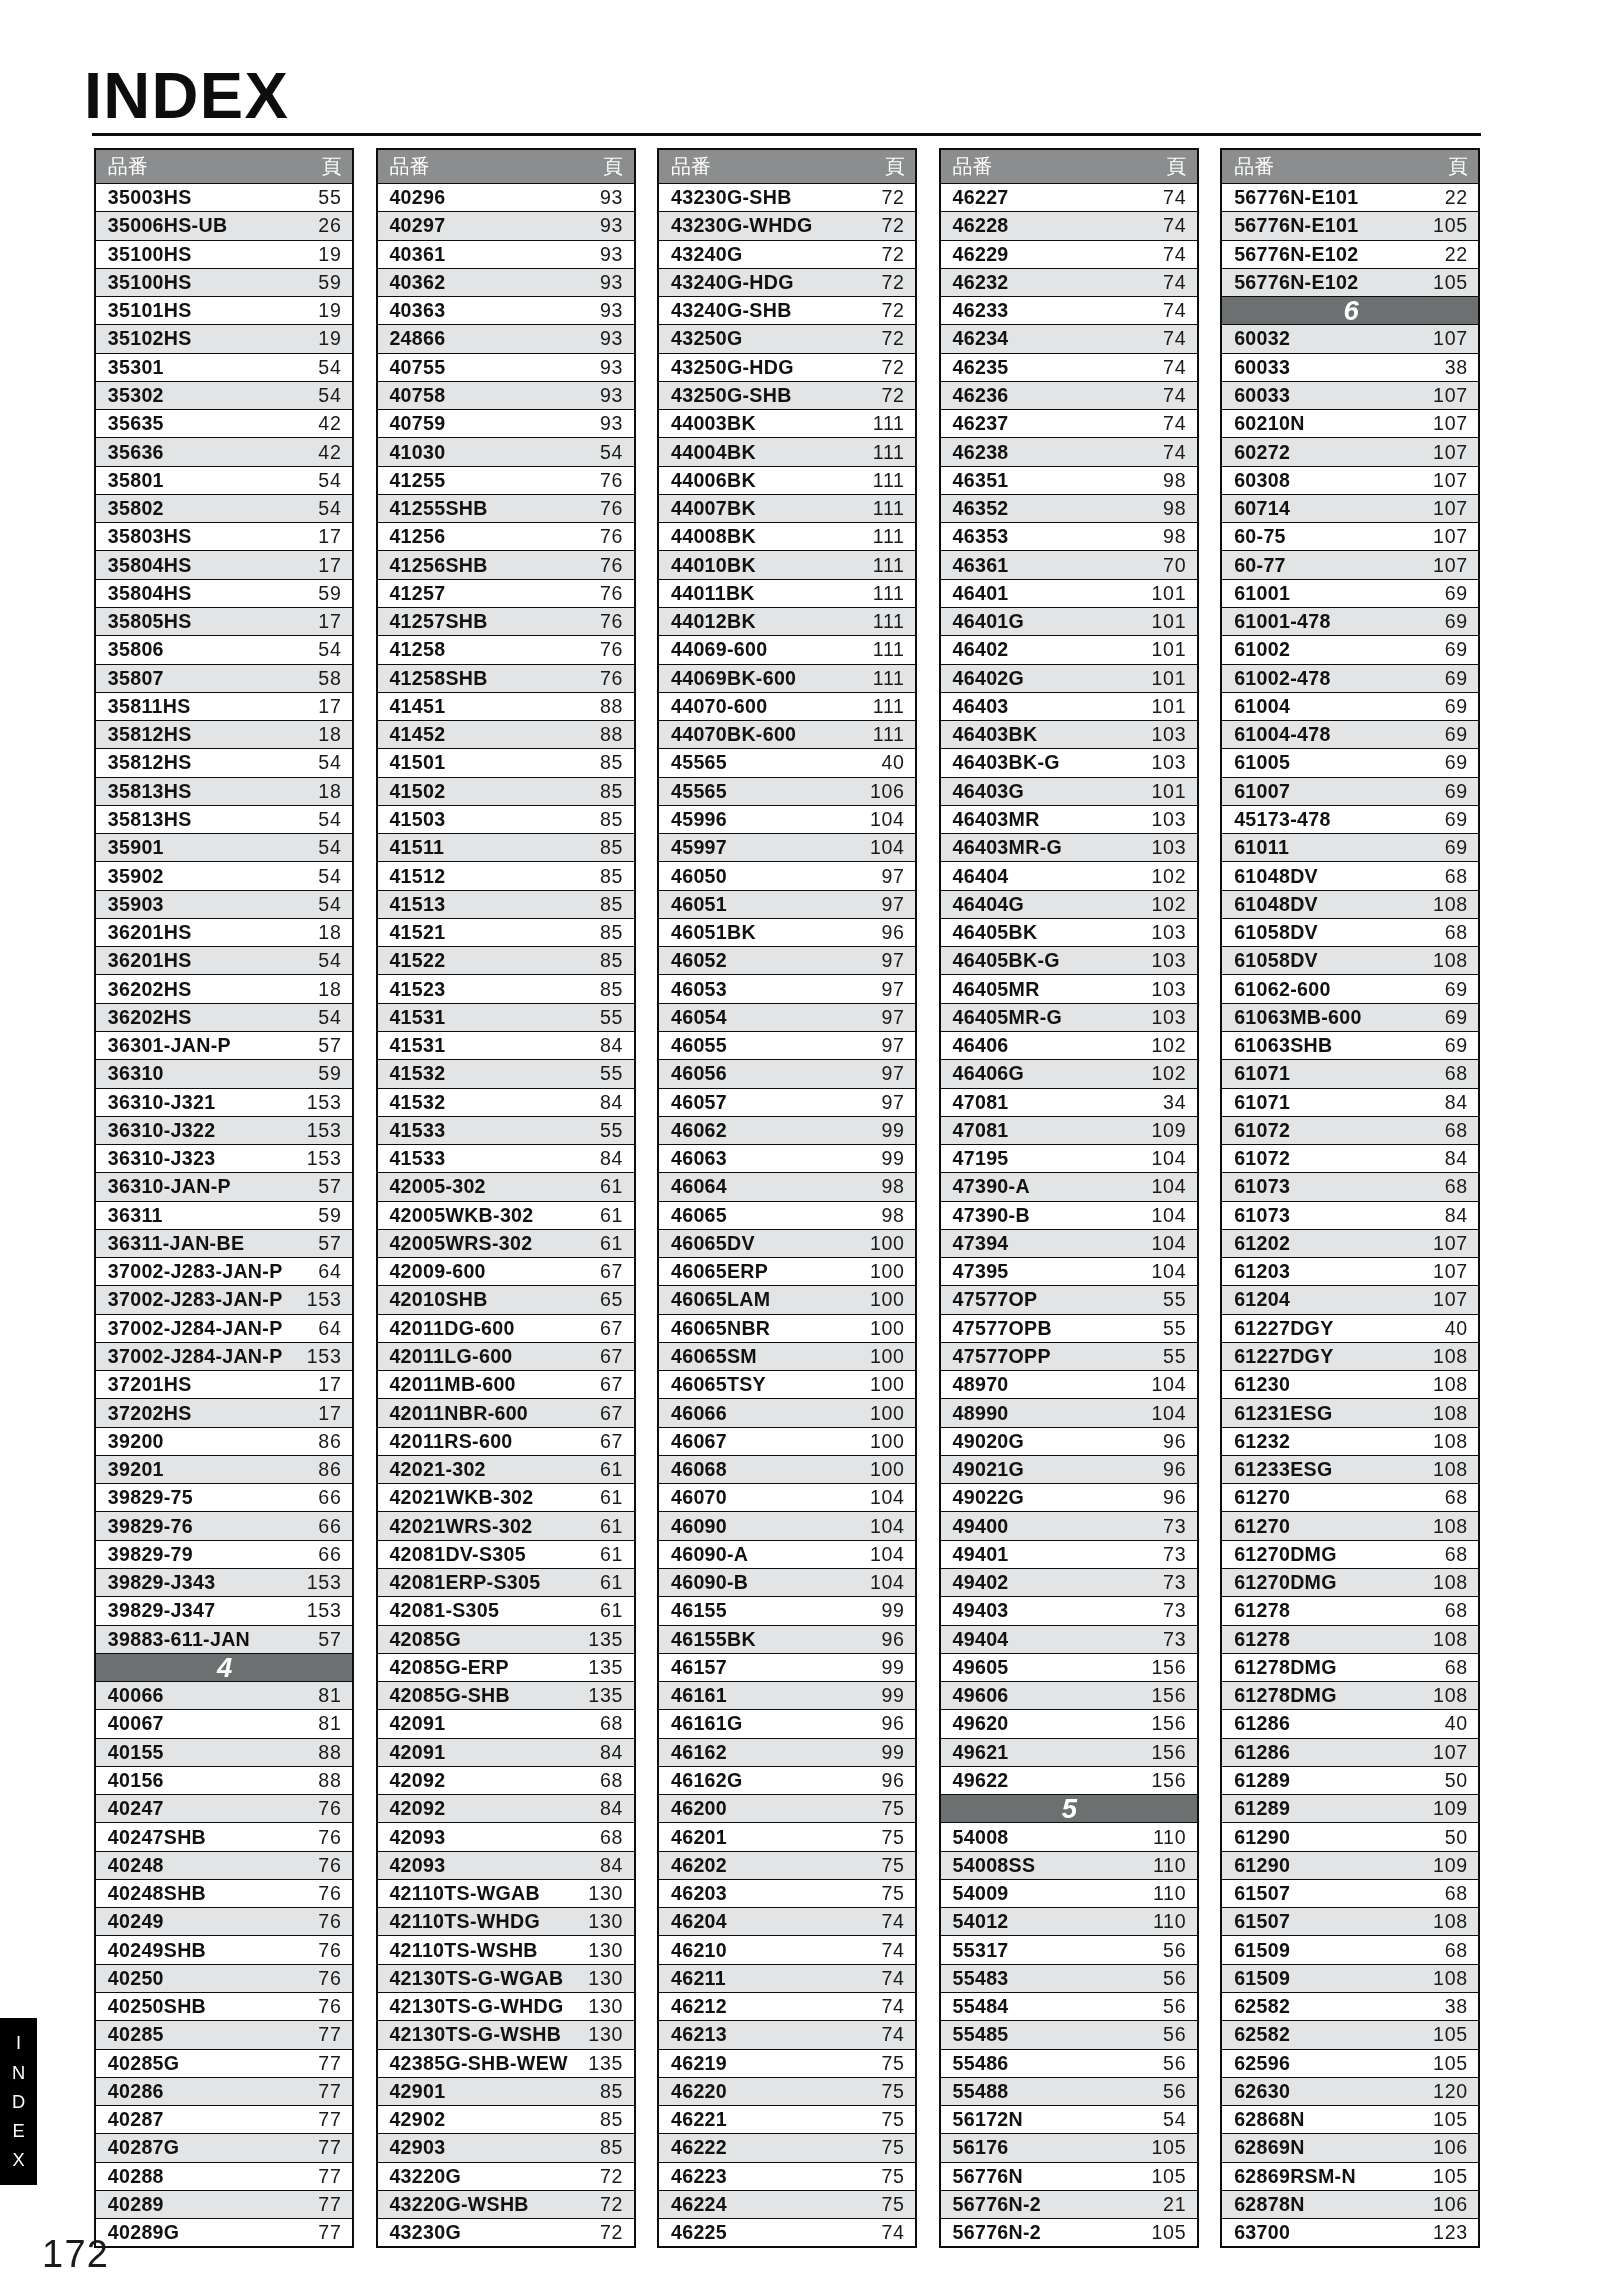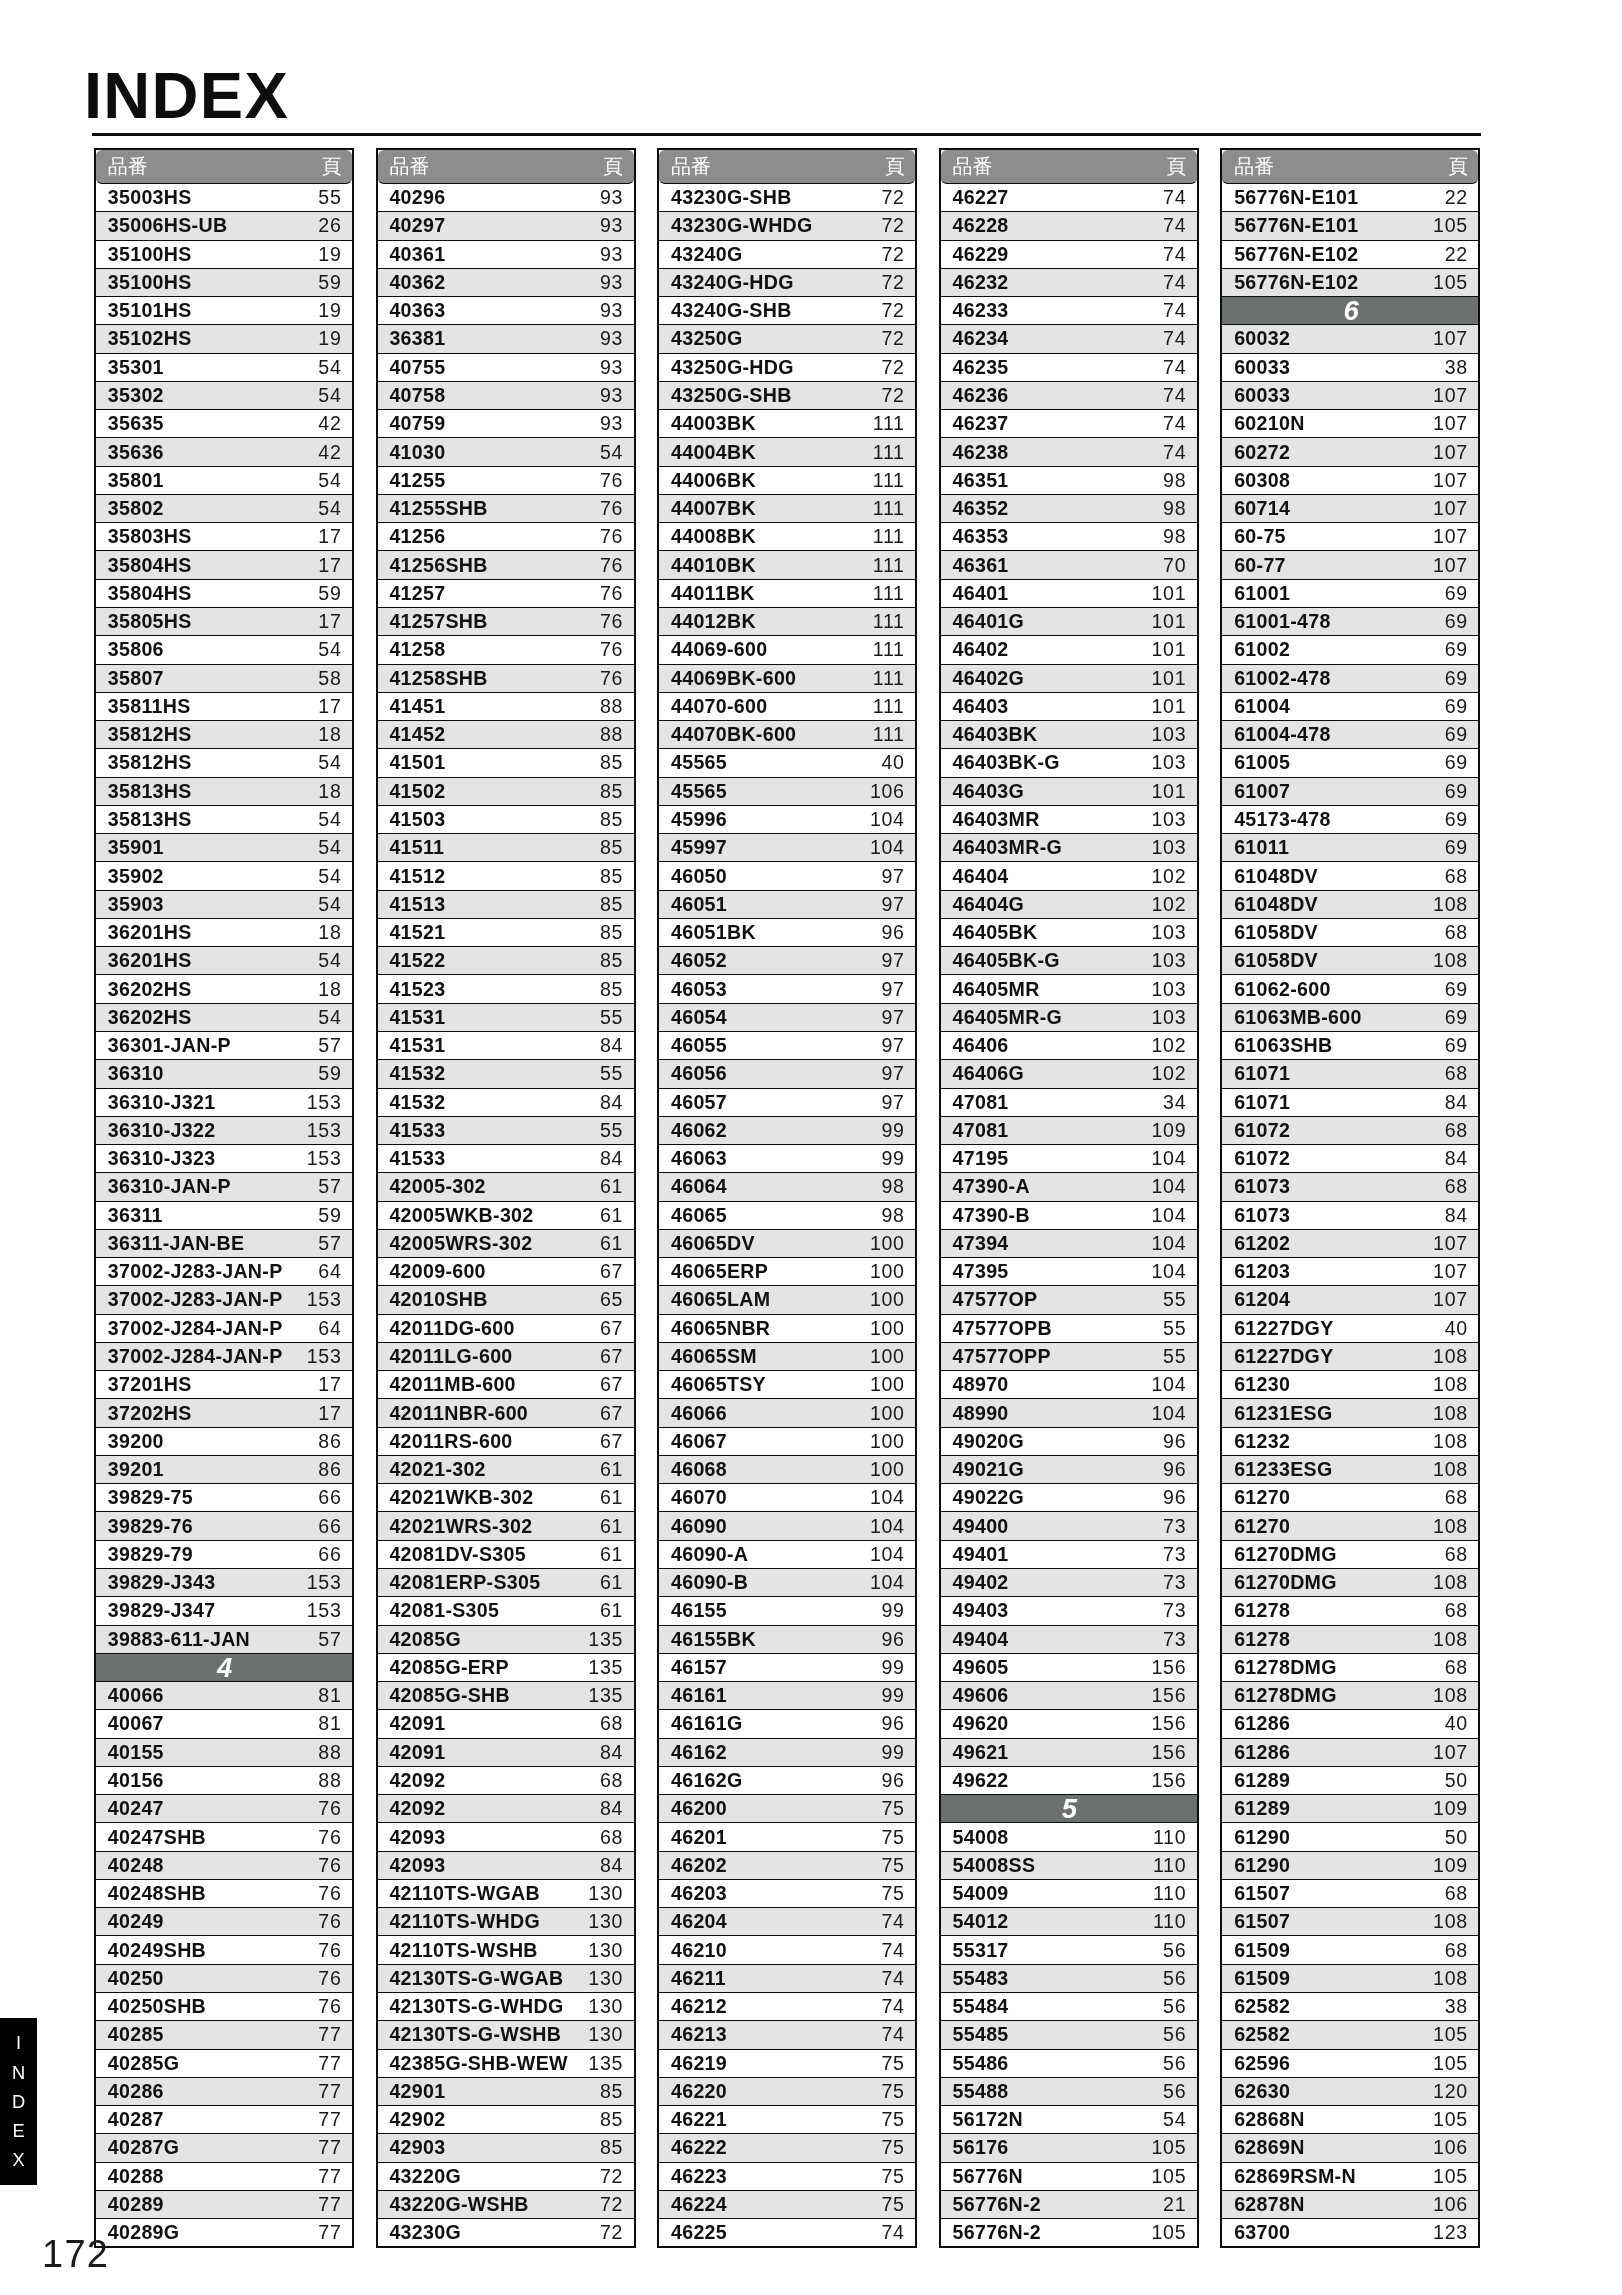--- a/index.html
+++ b/index.html
@@ -30,21 +30,20 @@
     display: flex; flex-direction: column;
     background: #fff;
   }
   .thead {
     flex: none; height: 33px;
     background: #8b8d8e; color: #ffffff;
     display: flex; justify-content: space-between; align-items: center;
     padding: 0 10.5px 0 11.8px;
     font-size: 20px;
     border-bottom: 1.3px solid #0d0d0d;
-    border-radius: 6px;
   }
   .tbody { flex: 1; display: flex; flex-direction: column; }
   .row {
     flex: 1;
     display: flex; justify-content: space-between; align-items: center;
     padding: 0 10.5px 0 11.8px;
     border-top: 1.3px solid #0d0d0d;
     background: #ffffff;
     overflow: hidden;
   }
@@ -404,21 +403,21 @@
         </div>
         <div class="row">
           <span class="part">40362</span>
           <span class="page">93</span>
         </div>
         <div class="row">
           <span class="part">40363</span>
           <span class="page">93</span>
         </div>
         <div class="row">
-          <span class="part">36381</span>
+          <span class="part">24866</span>
           <span class="page">93</span>
         </div>
         <div class="row">
           <span class="part">40755</span>
           <span class="page">93</span>
         </div>
         <div class="row">
           <span class="part">40758</span>
           <span class="page">93</span>
         </div>

